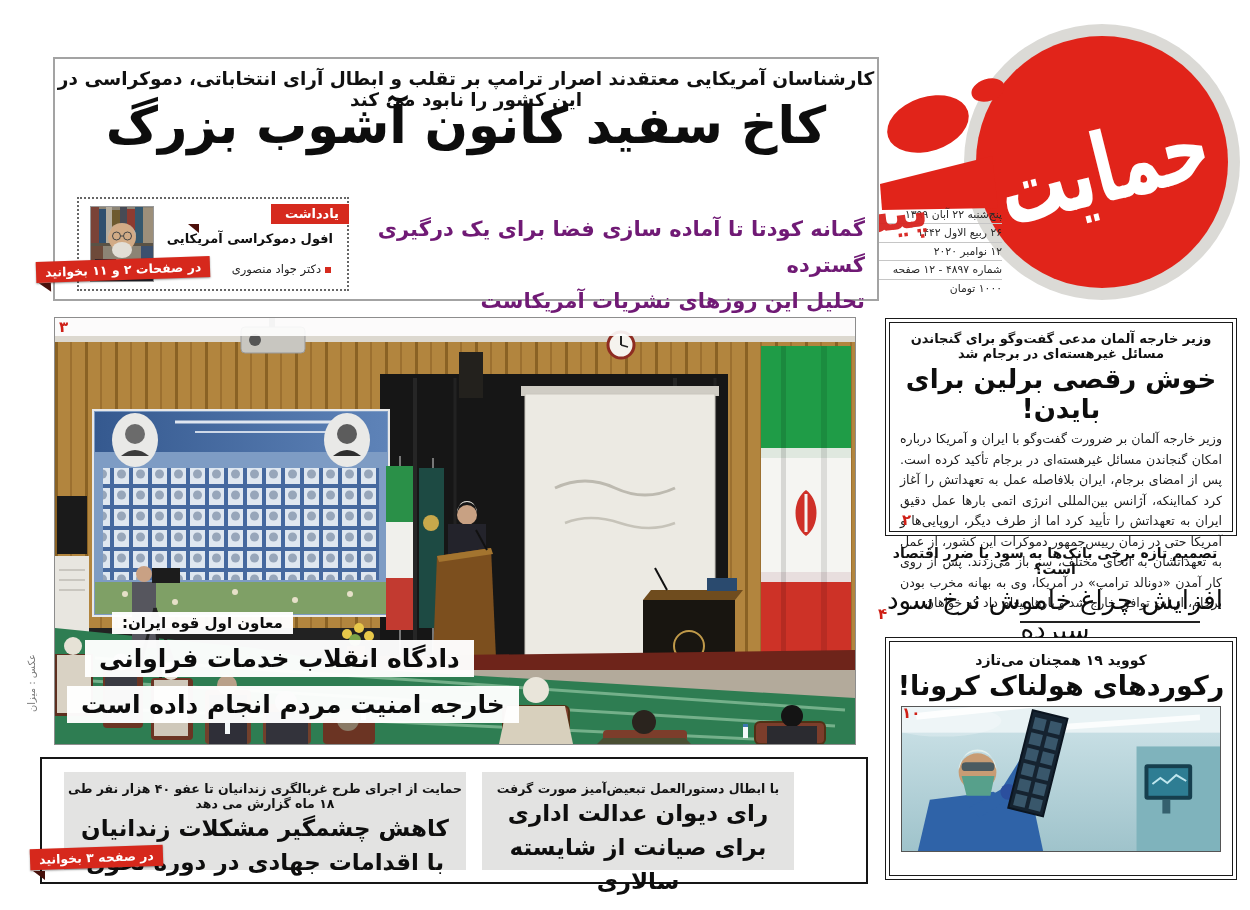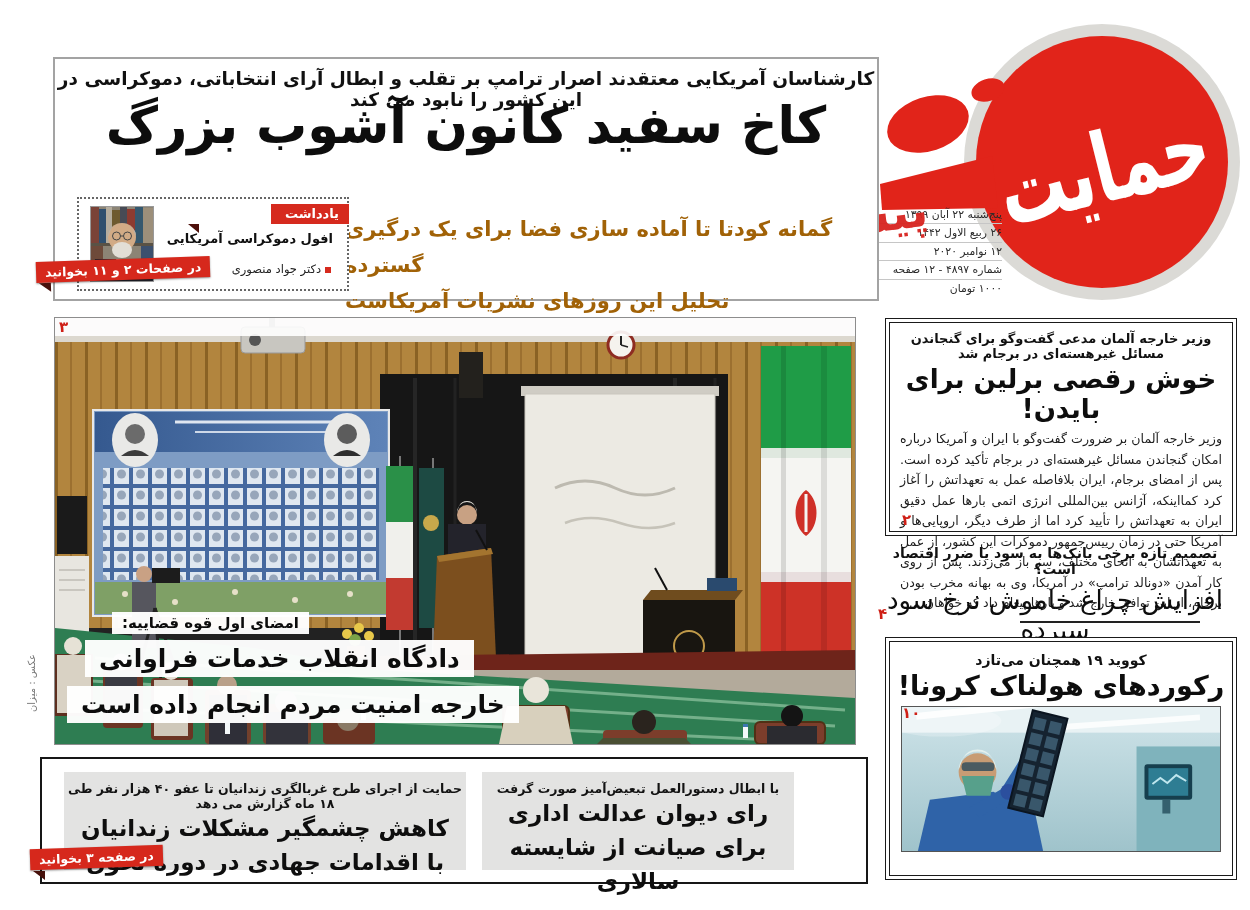--- a/index.html
+++ b/index.html
@@ -6,21 +6,21 @@
   #page{position:relative;width:1250px;height:910px;background:#fff;overflow:hidden;
         font-family:"DejaVu Sans",sans-serif;color:#141414;}
   .abs{position:absolute;}
   .rtl{direction:rtl;unicode-bidi:embed;}
 
   
   .lead-box{left:53px;top:57px;width:822px;height:240px;border:2px solid #a3a3a3;background:#fff;}
   .lead-kicker{top:9px;left:0;width:100%;text-align:center;font-weight:bold;font-size:18.5px;color:#111;}
   .lead-headline{top:40px;left:0;width:100%;text-align:center;font-weight:bold;font-size:51px;
                  letter-spacing:-1px;color:#0d0d0d;line-height:1.05;}
-  .lead-sub{left:290px;top:152px;width:520px;text-align:left;font-weight:bold;font-size:21px;line-height:36px;color:#a16207;}
+  .lead-sub{left:290px;top:152px;width:520px;text-align:right;font-weight:bold;font-size:21px;line-height:36px;color:#701a75;}
 
   
   .note-box{left:22px;top:138px;width:268px;height:90px;border:2px dotted #666;background:#fff;}
   .note-photo{left:12px;top:8px;width:62px;height:74px;outline:1px solid #999;}
   .note-label{right:-2px;top:5px;height:20px;padding:0 10px 0 14px;background:#d62a1e;color:#fff;
               font-size:13px;font-weight:bold;line-height:20px;}
   .note-label-fold{right:148px;top:25px;width:0;height:0;border-top:9px solid #4d0f0a;border-left:11px solid transparent;}
   .note-title{right:14px;top:32px;font-size:13px;font-weight:bold;color:#101010;}
   .note-author{right:16px;top:63px;font-size:11.5px;color:#222;}
   .note-bullet{display:inline-block;width:6px;height:6px;background:#d62a1e;margin-left:4px;}
@@ -331,21 +331,21 @@
       <rect x="322" y="386" width="5" height="12" fill="#f4f8fa"></rect>
         <rect x="322" y="384" width="5" height="3" fill="#3d77b0"></rect>
       <rect x="688" y="408" width="5" height="12" fill="#f4f8fa"></rect>
         <rect x="688" y="406" width="5" height="3" fill="#3d77b0"></rect>
       <rect x="170" y="404" width="5" height="12" fill="#f4f8fa"></rect>
         <rect x="170" y="402" width="5" height="3" fill="#3d77b0"></rect>
     </g>
   </svg>
 
   <div class="abs main-photo" style="outline:none;background:transparent;pointer-events:none;">
-    <div class="cap-strip cap-kicker rtl">امضای اول قوه قضاییه:</div>
+    <div class="cap-strip cap-kicker rtl">معاون اول قوه ایران:</div>
     <div class="cap-strip cap-l1 rtl">دادگاه انقلاب خدمات فراوانی</div>
     <div class="cap-strip cap-l2 rtl">خارجه امنیت مردم انجام داده است</div>
     <div class="cap-ref">۳</div>
   </div>
   <div class="abs photo-credit">عکس : میزان</div>
 
   <div class="abs dbox berlin-box">
     <div class="dbox-inner">
       <div class="story-kicker rtl">وزیر خارجه آلمان مدعی گفت‌وگو برای گنجاندن مسائل غیرهسته‌ای در برجام شد</div>
       <div class="berlin-headline rtl">خوش رقصی برلین برای بایدن!</div>

